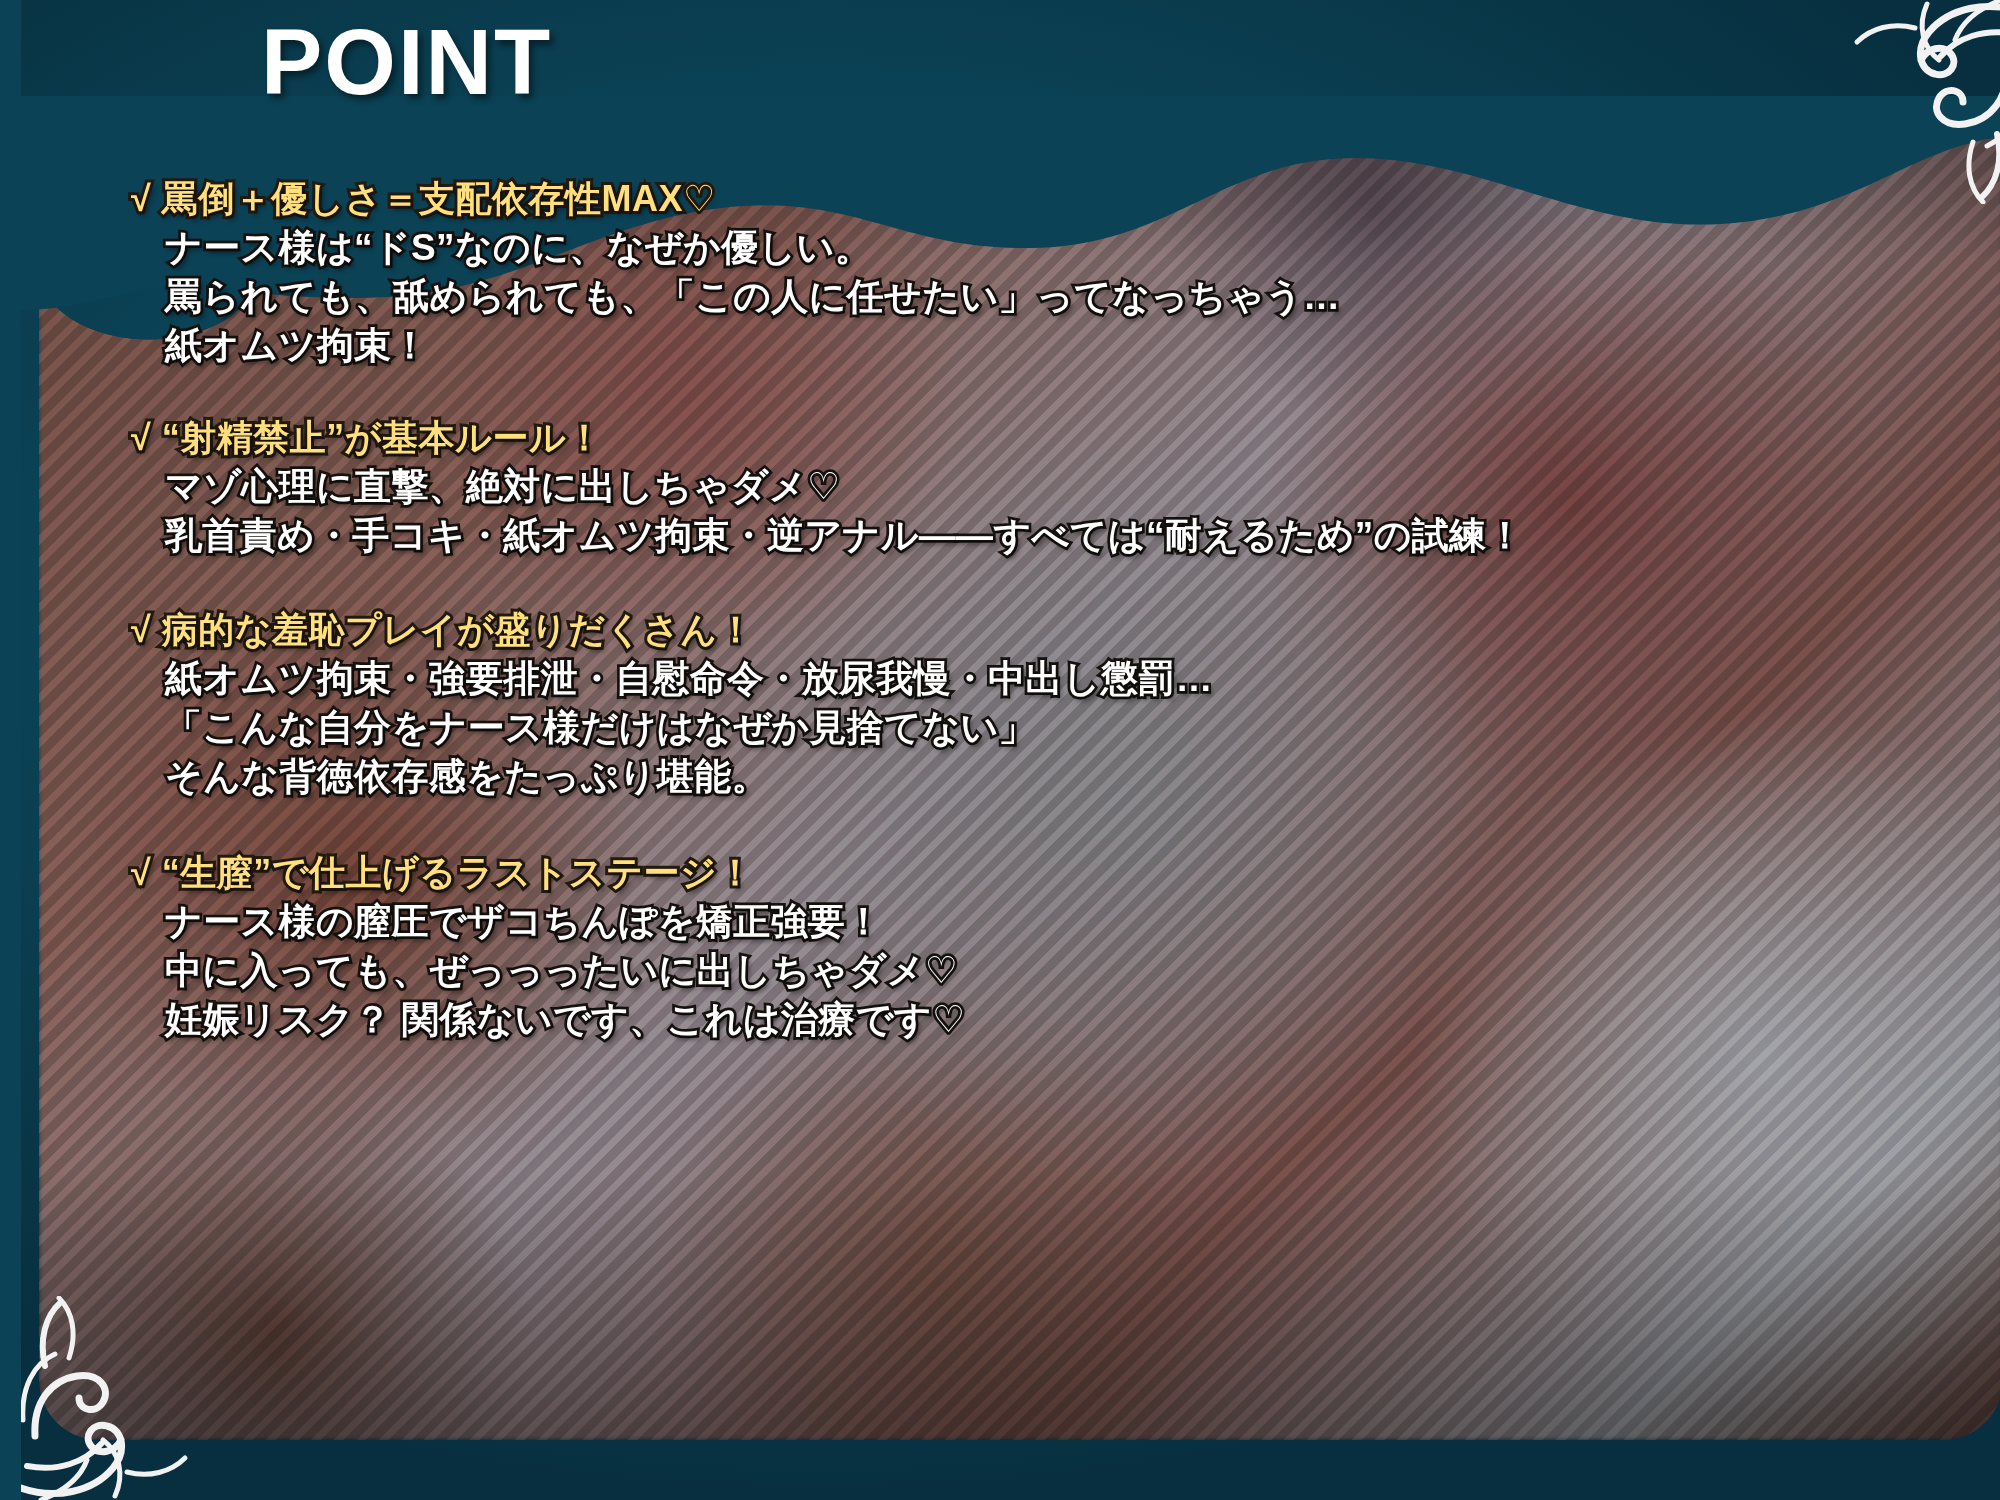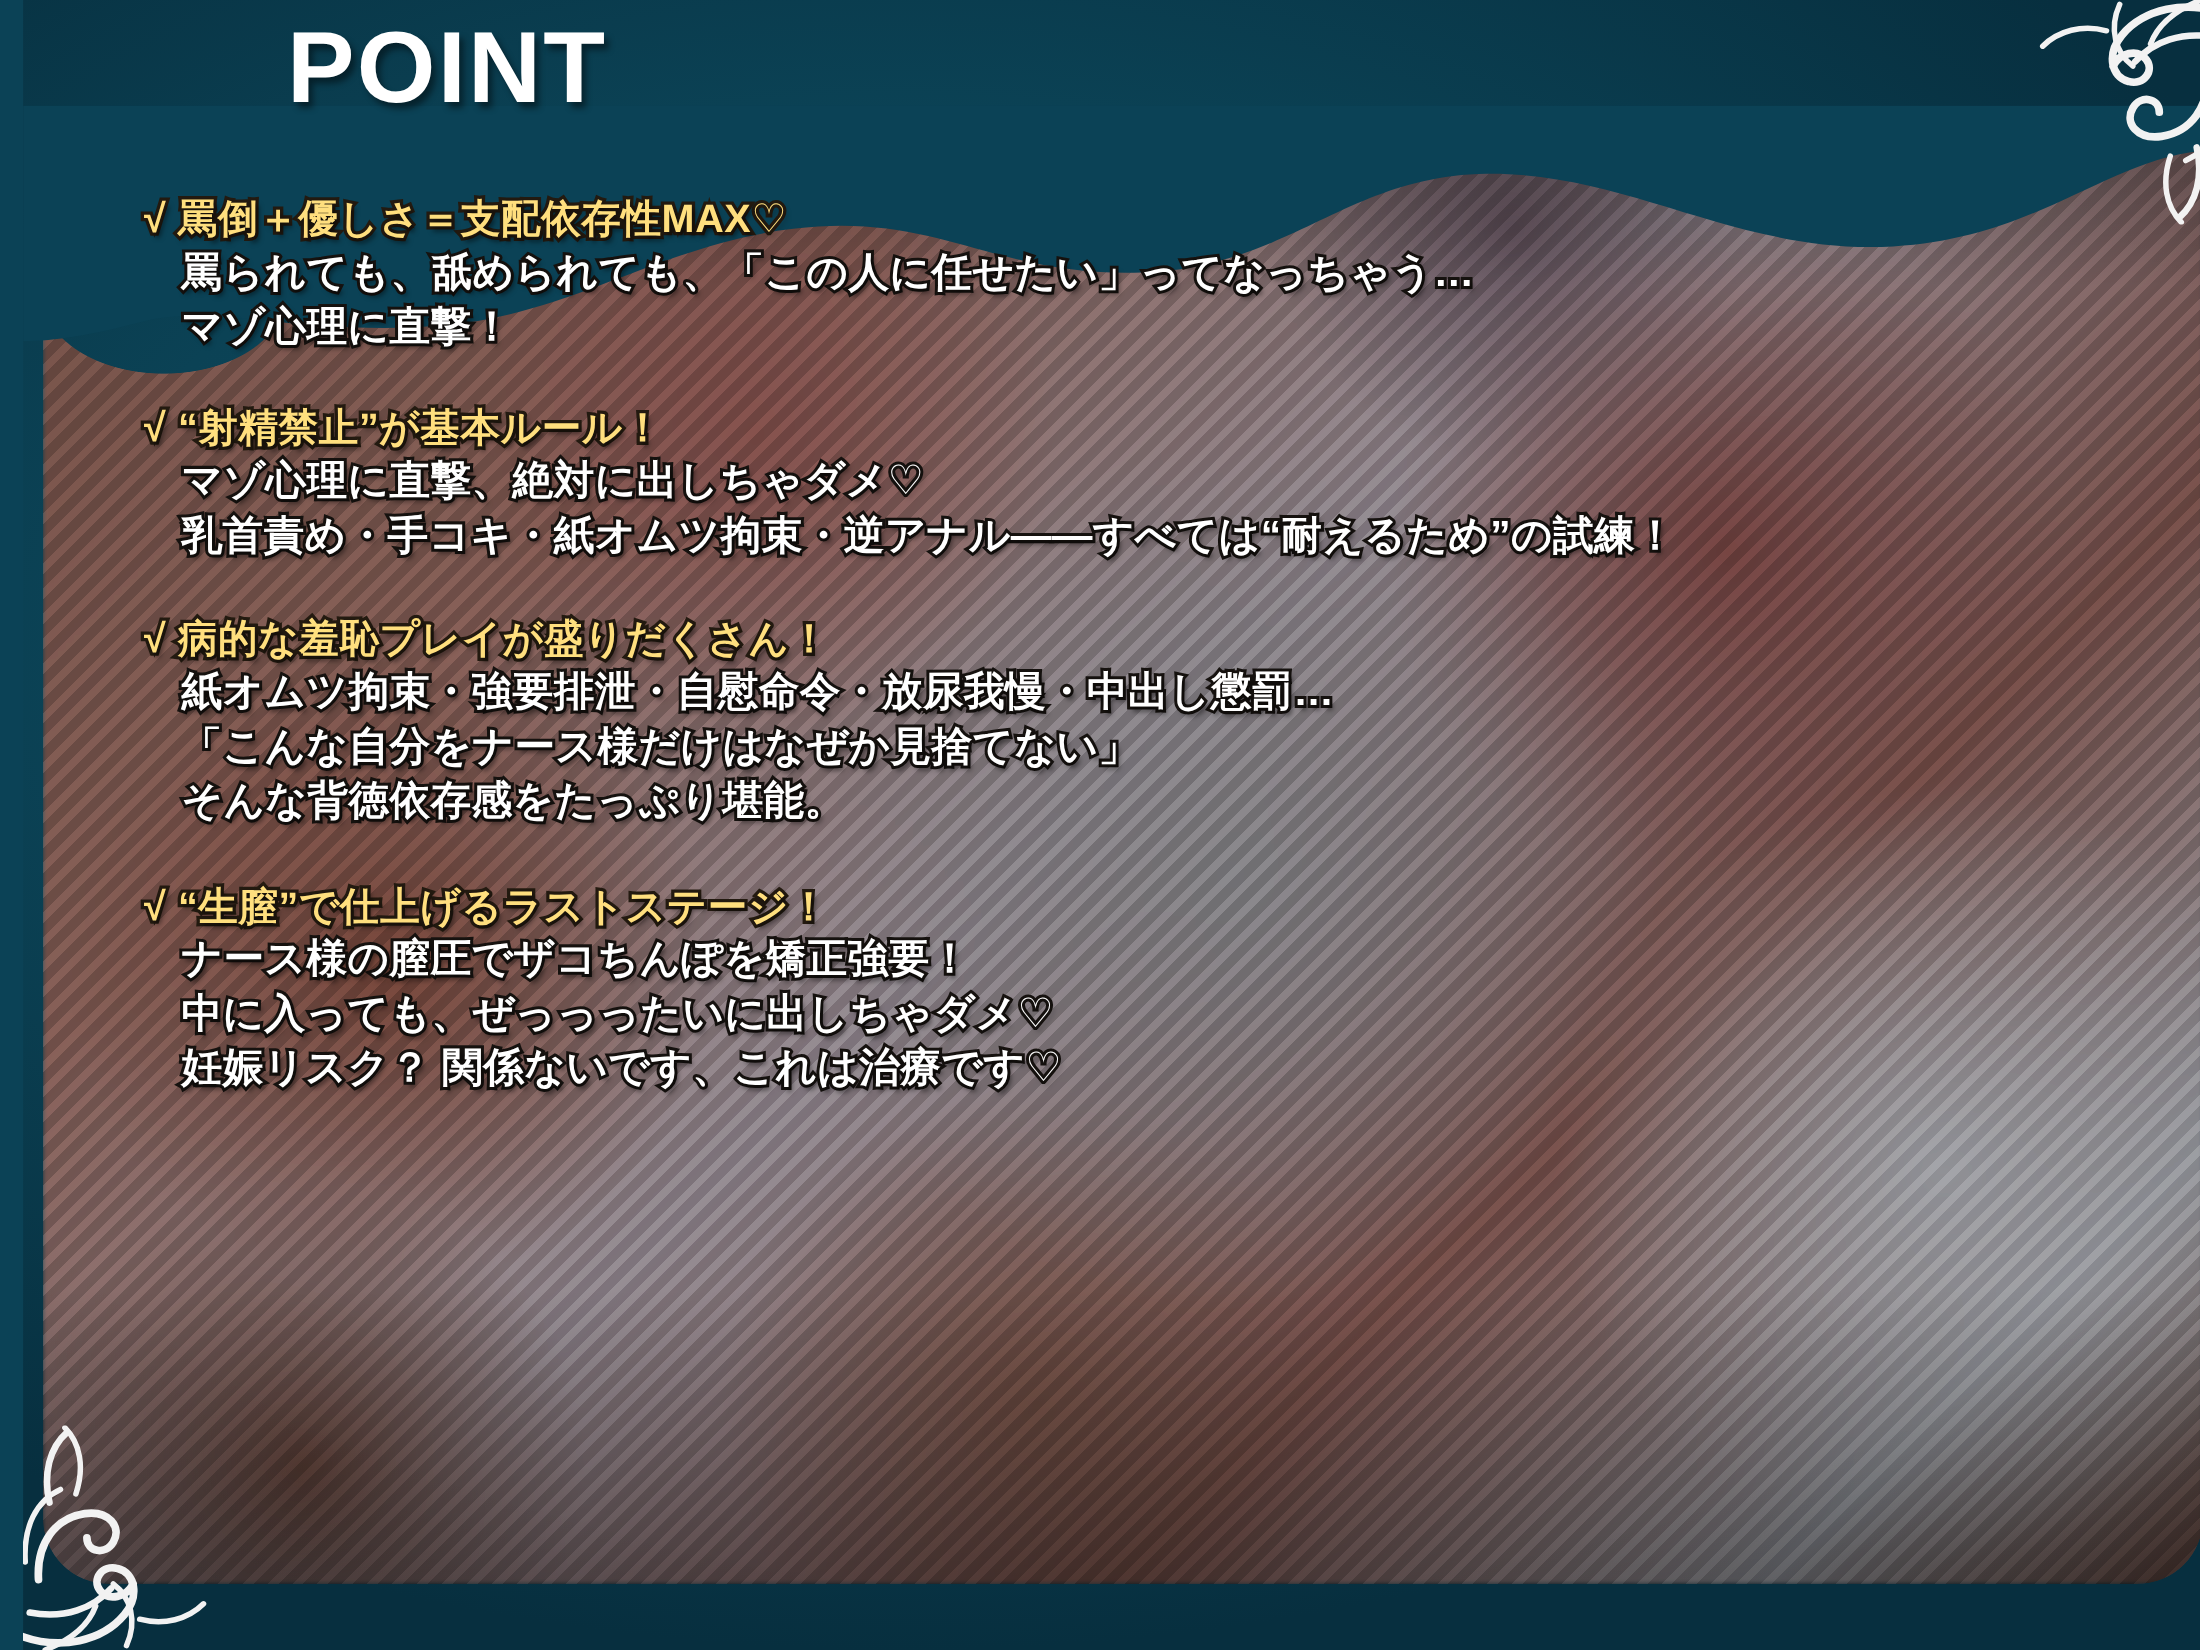--- a/index.html
+++ b/index.html
@@ -170,22 +170,23 @@
         <path d="M54,148 C62,172 58,194 44,208" stroke-width="5"></path>
         <path d="M112,34 C134,28 156,34 170,48" stroke-width="5"></path>
       </g>
     </svg>
   </div>
 
   <div class="content">
 
     <div class="block" id="b0">
       <div class="heading">√ 罵倒＋優しさ＝支配依存性MAX♡</div>
+      <div class="line">ナース様は“ドS”なのに、なぜか優しい。</div>
       <div class="line">罵られても、舐められても、「この人に任せたい」ってなっちゃう…</div>
-      <div class="line">マゾ心理に直撃！</div>
+      <div class="line">紙オムツ拘束！</div>
     </div>
 
     <div class="block" id="b1">
       <div class="heading">√ “射精禁止”が基本ルール！</div>
       <div class="line">マゾ心理に直撃、絶対に出しちゃダメ♡</div>
       <div class="line">乳首責め・手コキ・紙オムツ拘束・逆アナル――すべては“耐えるため”の試練！</div>
     </div>
 
     <div class="block" id="b2">
       <div class="heading">√ 病的な羞恥プレイが盛りだくさん！</div>

